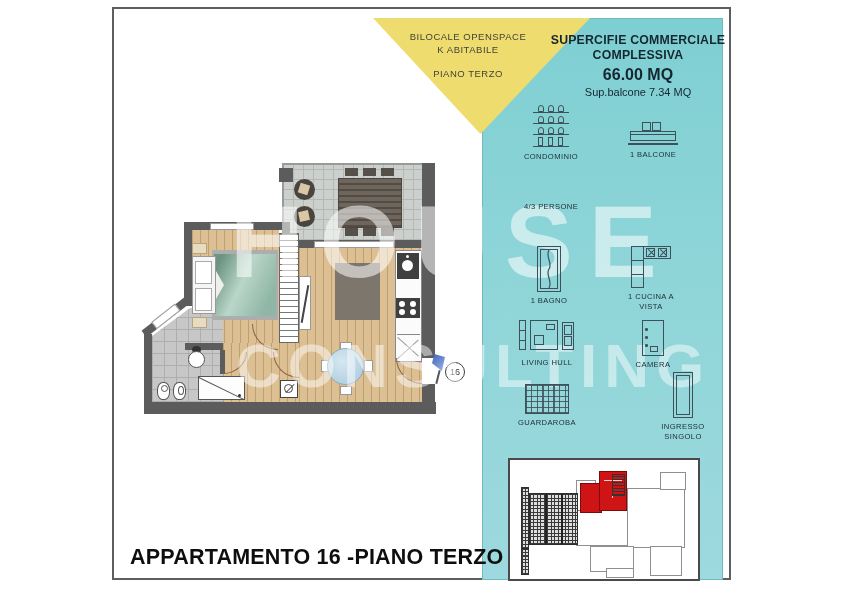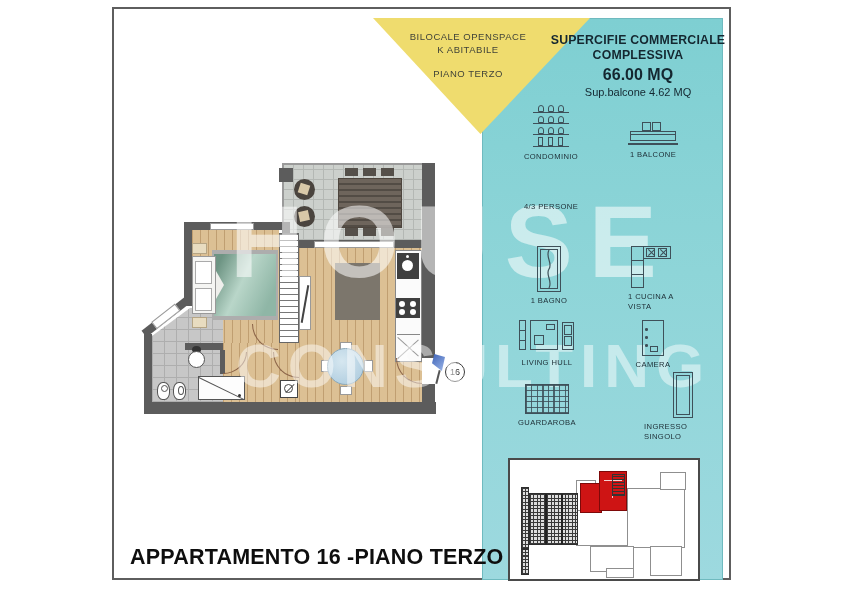--- a/index.html
+++ b/index.html
@@ -21,21 +21,21 @@
   .ribbon-text{position:absolute;left:0;top:13px;width:190px;text-align:center;color:#3f4238;
                font-size:9.5px;letter-spacing:.5px;line-height:1.35;}
   .ribbon-line3{margin-top:11px;}
   
   .panel-header{left:548px;top:33px;width:180px;text-align:center;color:#142730;z-index:4;}
   .ph-l{font-size:12.3px;font-weight:600;line-height:1.2;letter-spacing:.2px;}
   .ph-area{font-size:16px;font-weight:bold;margin-top:3px;}
   .ph-balc{font-size:11px;margin-top:2px;}
   
   .feat{position:absolute;width:78px;display:flex;flex-direction:column;align-items:center;z-index:4;--ic:#3e5059;}
-  .feat-label{font-size:7.6px;letter-spacing:.4px;color:#1c2c34;text-align:left;margin-top:4px;line-height:1.3;}
+  .feat-label{font-size:7.6px;letter-spacing:.4px;color:#1c2c34;text-align:center;margin-top:4px;line-height:1.3;}
   .icw{position:relative;}
   .ln{position:absolute;background:var(--ic);}
   .bx{position:absolute;border:1.1px solid var(--ic);box-sizing:border-box;background:transparent;}
   
   .plan{left:142px;top:158px;width:340px;height:266px;z-index:2;}
   .w{position:absolute;background:#5c5c5c;}
   .wood{position:absolute;background-color:#dcc094;
         background-image:repeating-linear-gradient(90deg,rgba(146,104,56,.38) 0 1px,transparent 1px 8px);}
   .tile{position:absolute;background-color:#ccd0cc;
         background-image:repeating-linear-gradient(0deg,#b4b8b4 0 1px,transparent 1px 10px),
@@ -78,21 +78,21 @@
       <div>BILOCALE OPENSPACE</div>
       <div>K ABITABILE</div>
       <div class="ribbon-line3">PIANO TERZO</div>
     </div>
   </div>
 
   <div class="abs panel-header">
     <div class="ph-l">SUPERCIFIE COMMERCIALE</div>
     <div class="ph-l">COMPLESSIVA</div>
     <div class="ph-area">66.00 MQ</div>
-    <div class="ph-balc">Sup.balcone 4.62 MQ</div>
+    <div class="ph-balc">Sup.balcone 7.34 MQ</div>
   </div>
 
   <div class="feat" style="left:512px;top:102px;">
     <div class="icw" style="width:36px;height:46px;">
       <div class="ln" style="left:0;top:10px;width:36px;height:1.3px;"></div>
       <div class="ln" style="left:0;top:21px;width:36px;height:1.3px;"></div>
       <div class="ln" style="left:0;top:32px;width:36px;height:1.3px;"></div>
       <div class="ln" style="left:0;top:44px;width:36px;height:1.3px;"></div>
       <div class="bx" style="left:5px;top:3px;width:6px;height:7px;border-radius:3px 3px 0 0;"></div>
       <div class="bx" style="left:15px;top:3px;width:6px;height:7px;border-radius:3px 3px 0 0;"></div>

